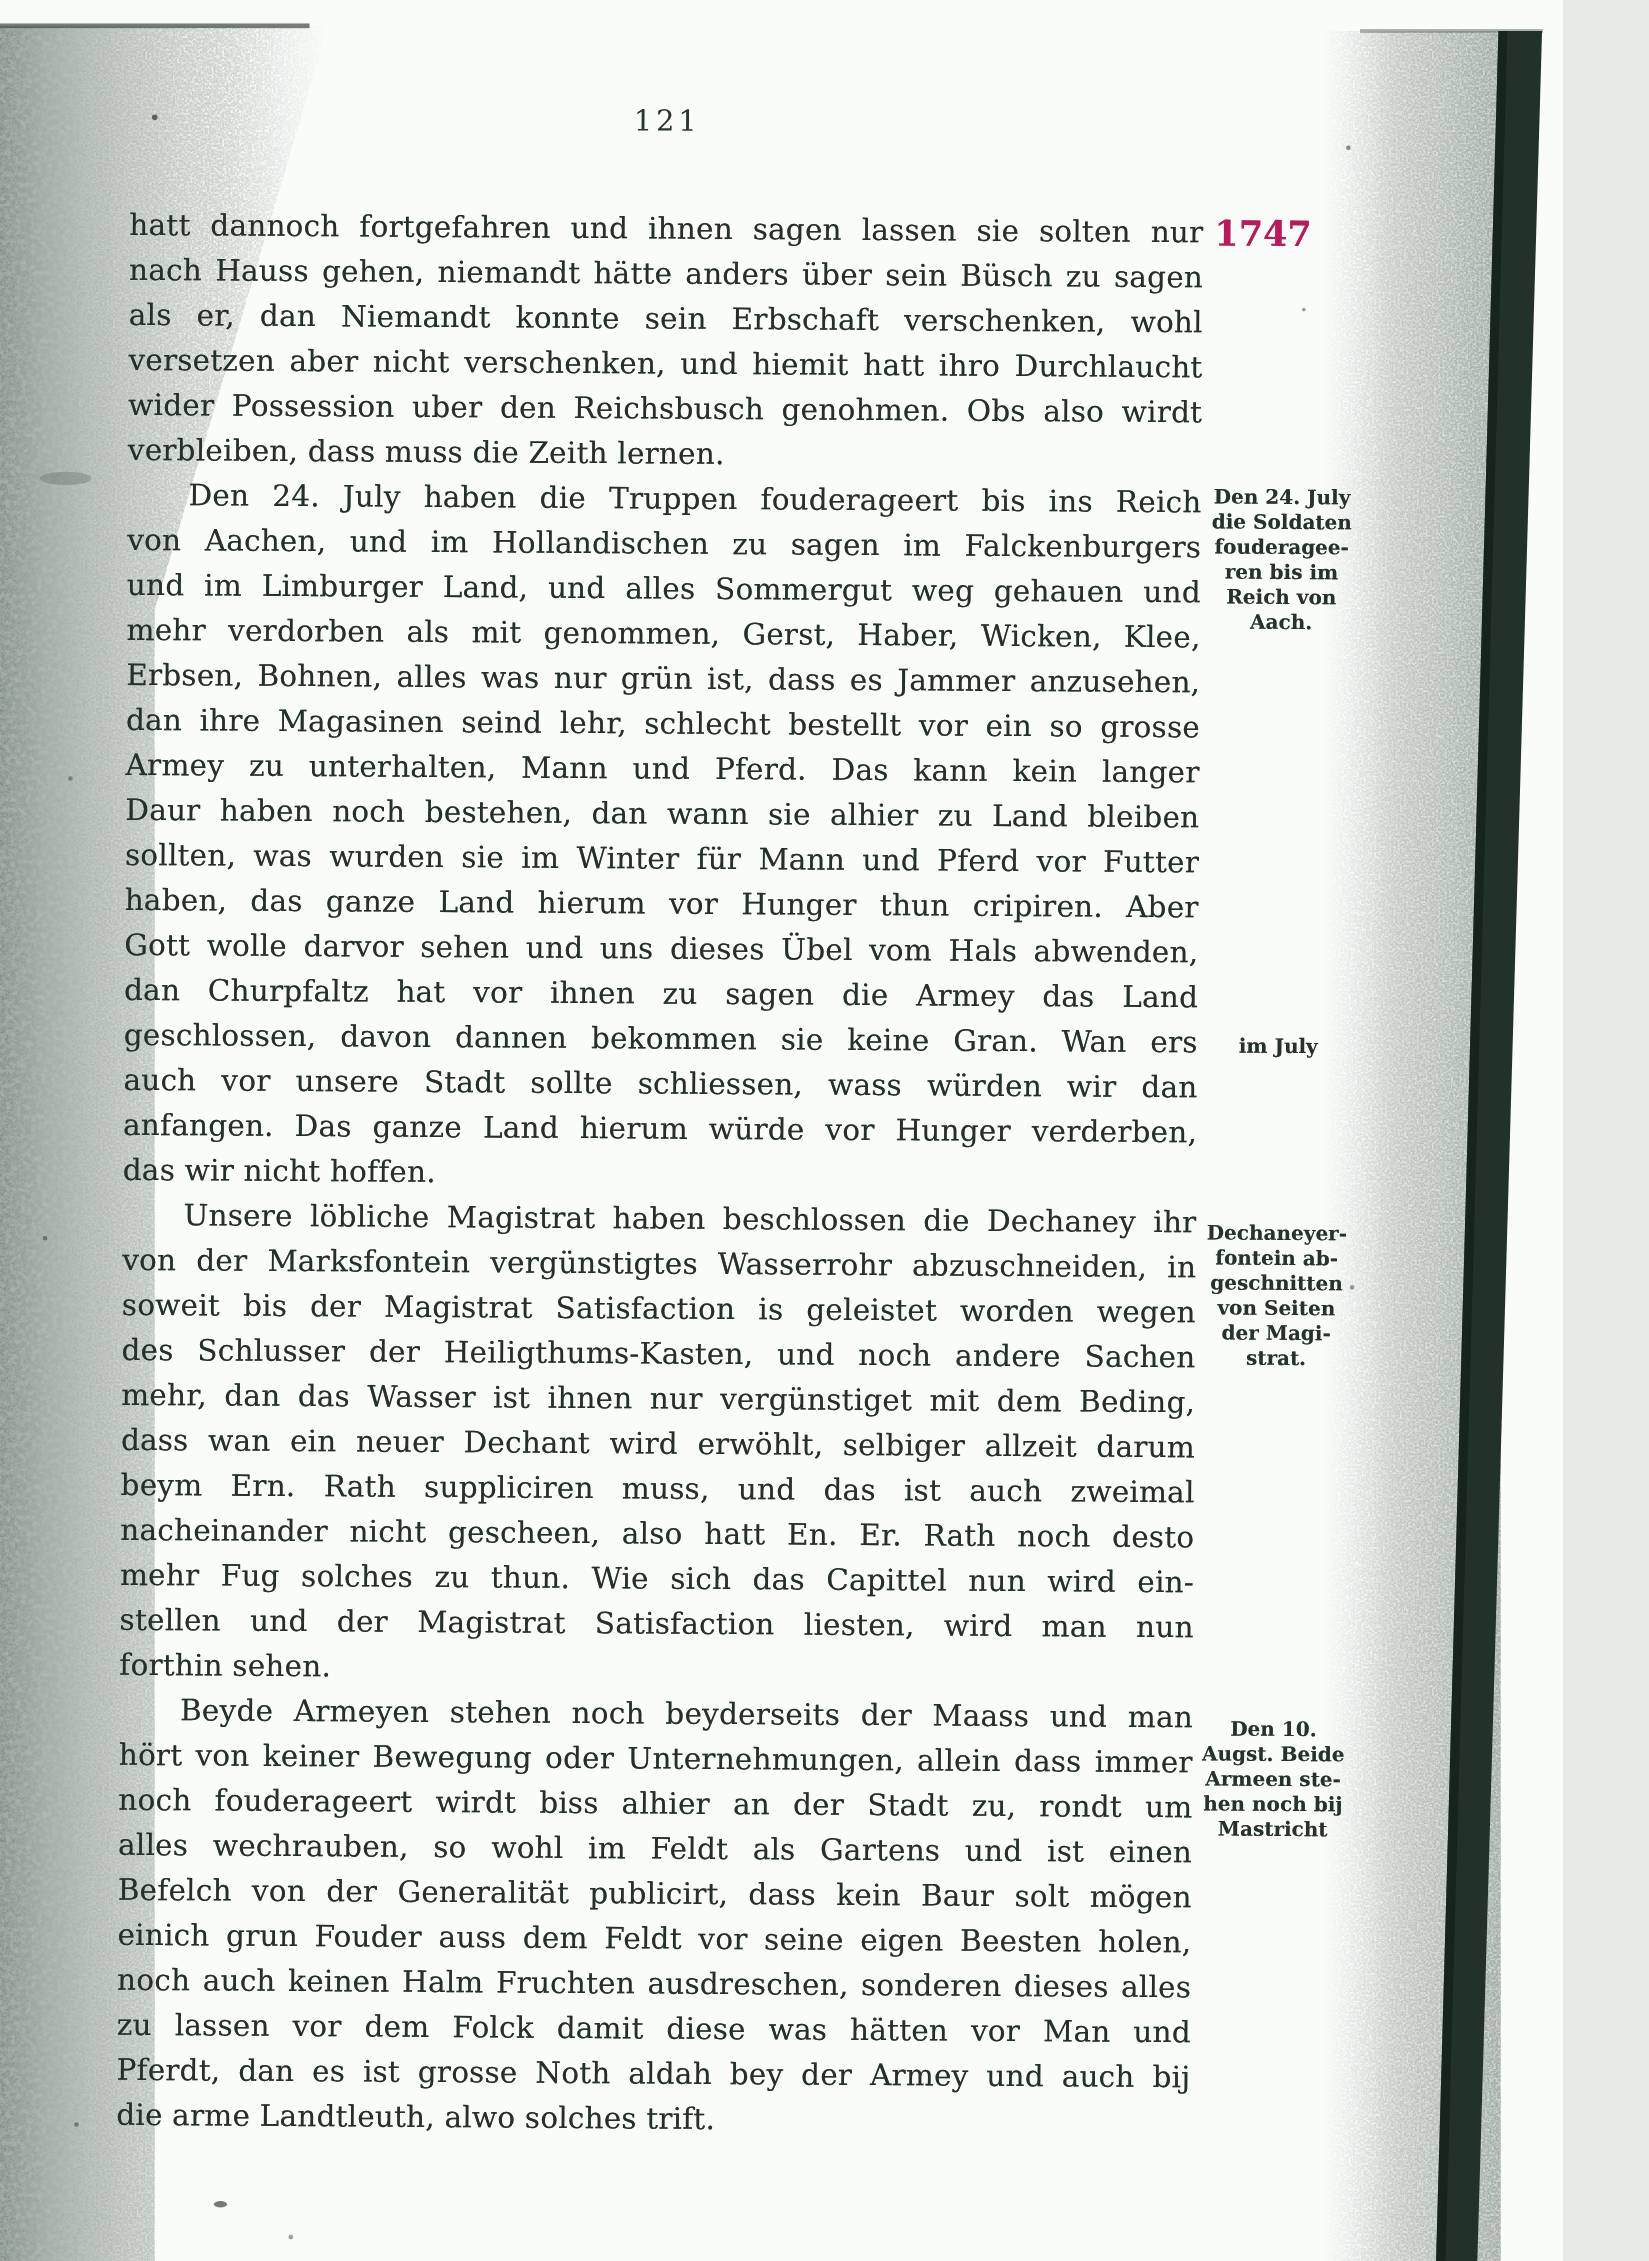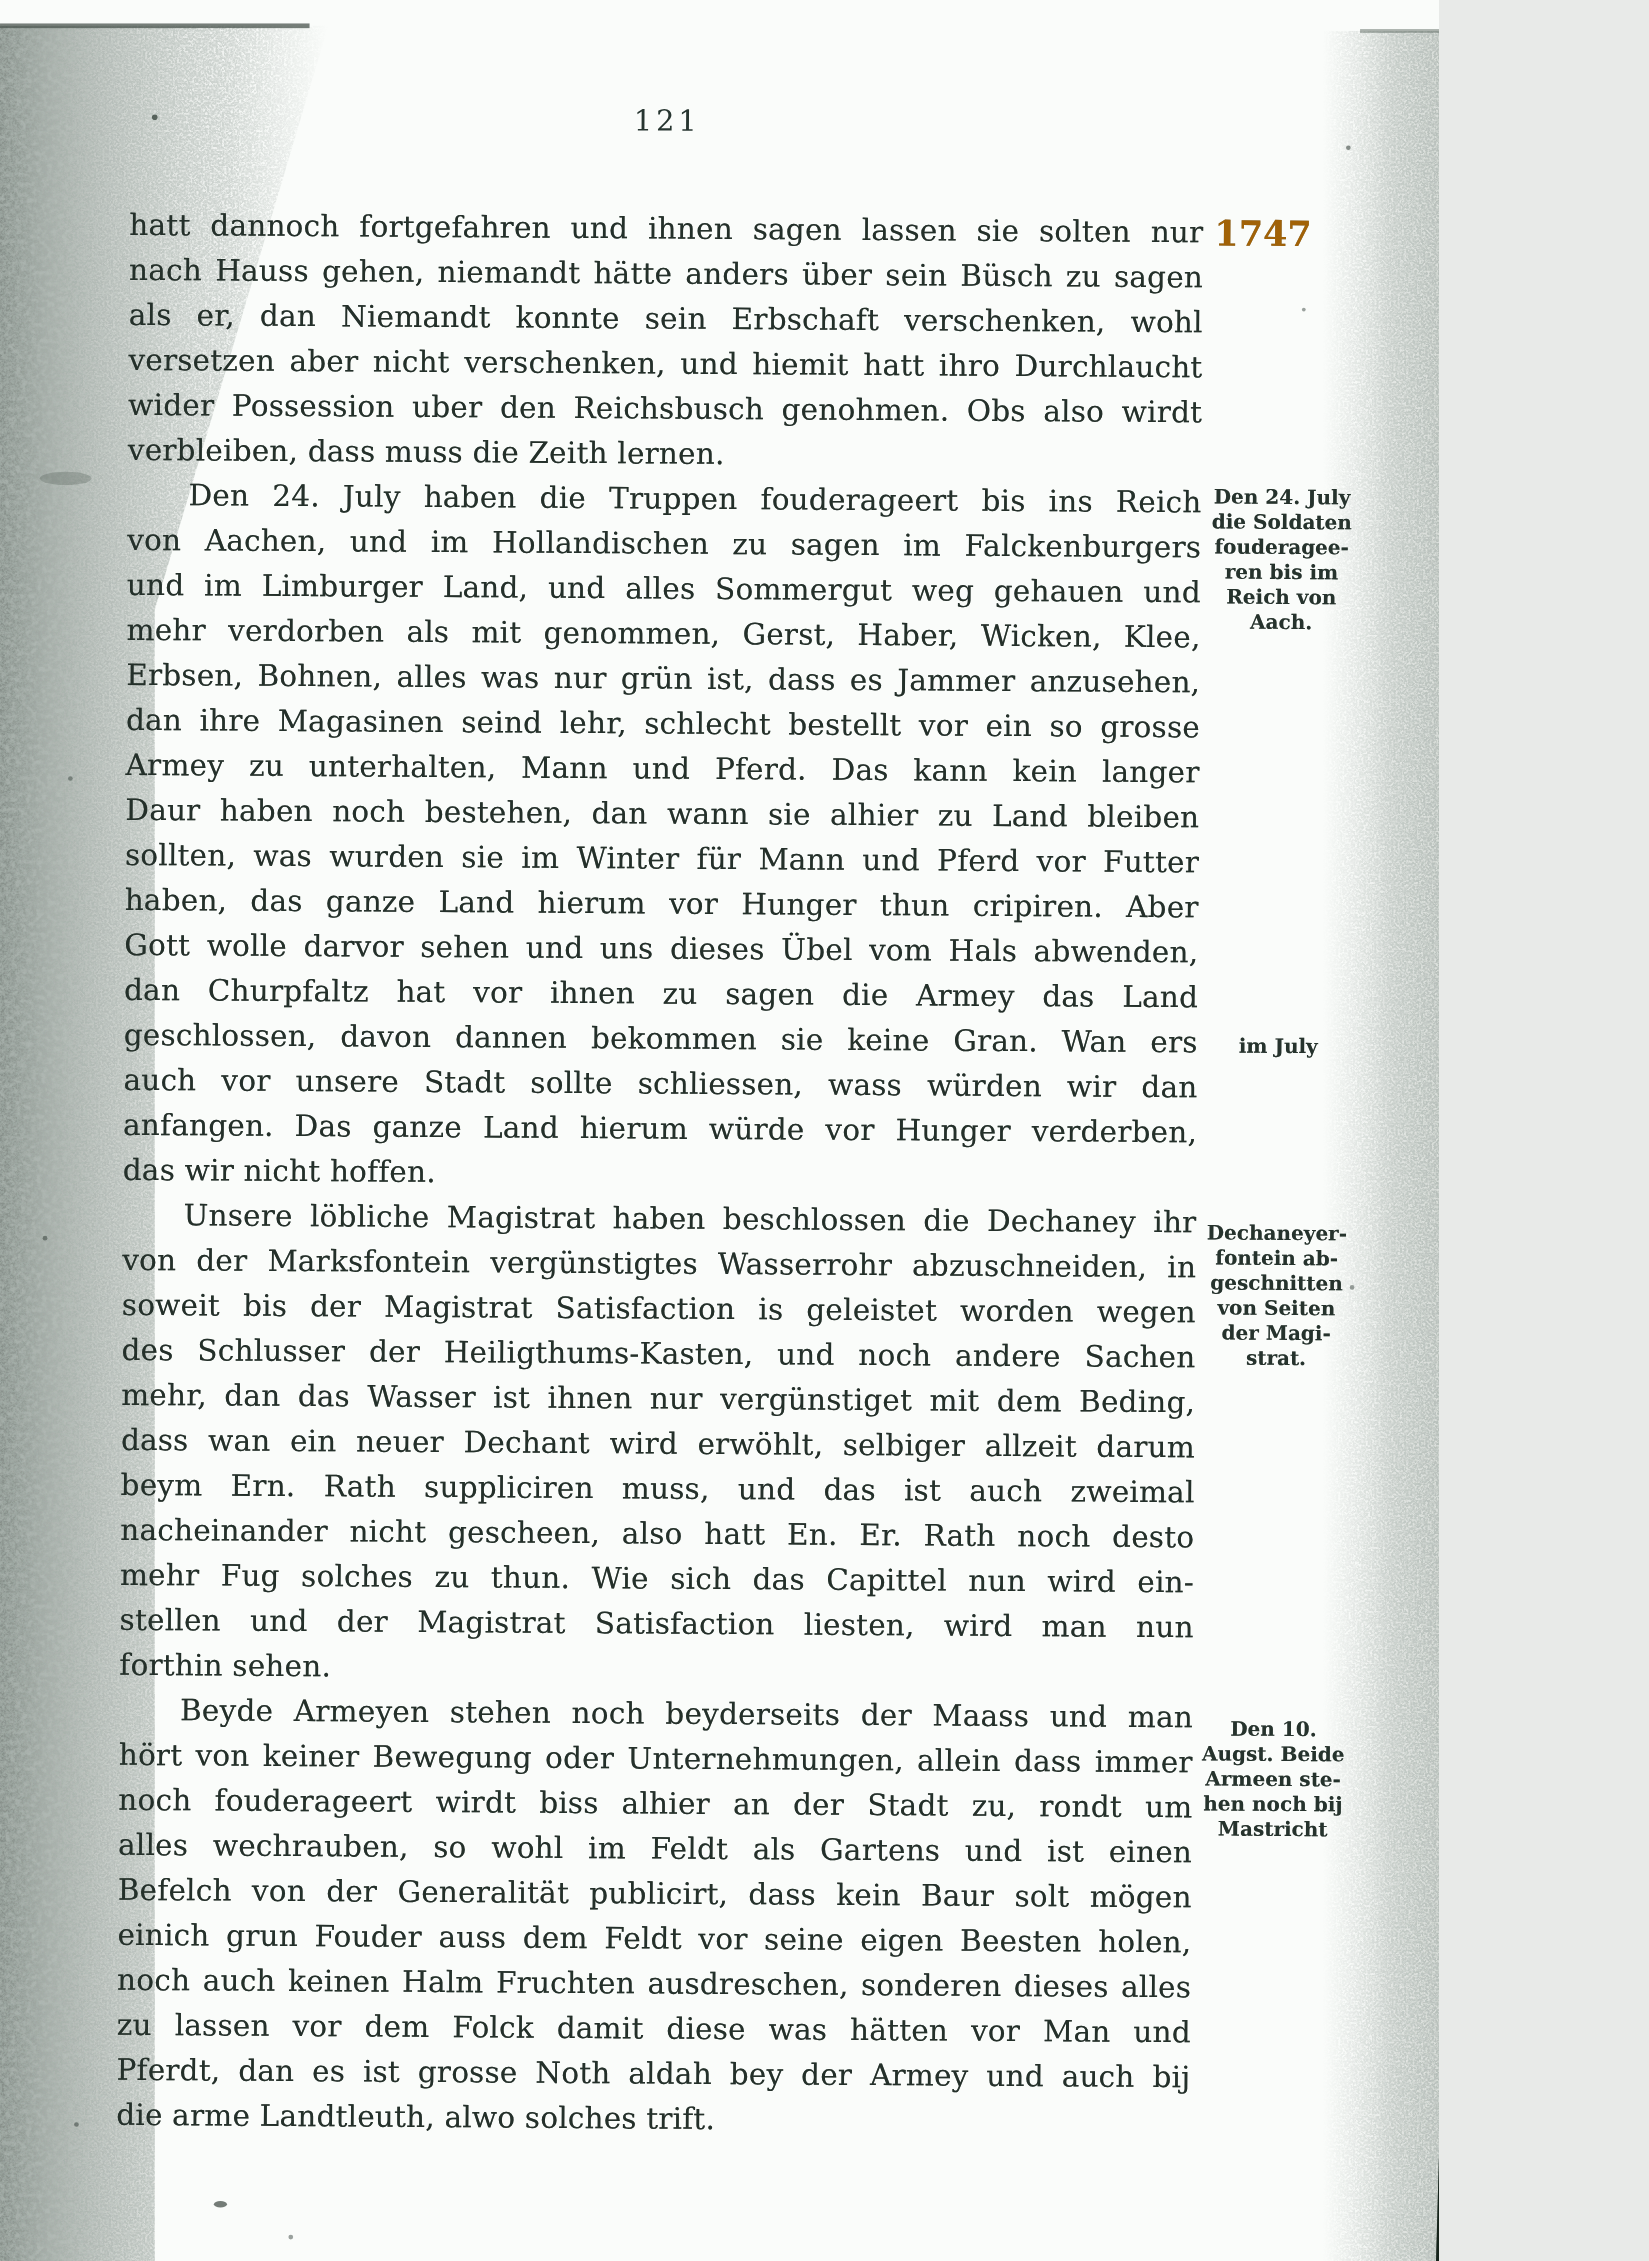--- a/index.html
+++ b/index.html
@@ -1,18 +1,18 @@
 <!DOCTYPE html>
 <html style="font-size:7.5px"><head>
 <meta charset="utf-8">
 <style>
   html,body{margin:0;padding:0;background:#e8eae8;}
   .page{
     position:relative;
-    width:1439px;height:2261px;
+    width:1563px;height:2261px;
     background:#fafcfa;
     overflow:hidden;
     font-family:"DejaVu Serif","Liberation Serif",serif;
     color:#24302a;
   }
   .scan-noise{position:absolute;inset:0;z-index:0;}
   .content{
     position:absolute;inset:0;z-index:2;
     transform:rotate(0.4deg);
     transform-origin:0 0;
@@ -30,21 +30,21 @@
   .para{margin:0;}
   .ln{
     display:block;height:45px;line-height:45px;
     text-align:justify;text-align-last:justify;
     letter-spacing:0.2px;white-space:normal;overflow:visible;
   }
   .ln.endline{text-align-last:left;}
   .ln.indent{text-indent:61px;}
   .year-marker{
     position:absolute;left:1216px;top:202px;height:45px;line-height:45px;
-    font-size:35px;font-weight:bold;color:#a16207;
+    font-size:35px;font-weight:bold;color:#be185d;
     text-shadow:0 0 0.5px rgba(32,44,38,0.5);
   }
   .margin-note{
     position:absolute;left:1208px;width:155px;
     font-size:20px;font-weight:bold;color:#26332d;
     text-align:center;
     text-shadow:0 0 0.5px rgba(32,44,38,0.45);
   }
   .mn-ln{display:block;height:25px;line-height:25px;}
   .note-0{top:476px;}

